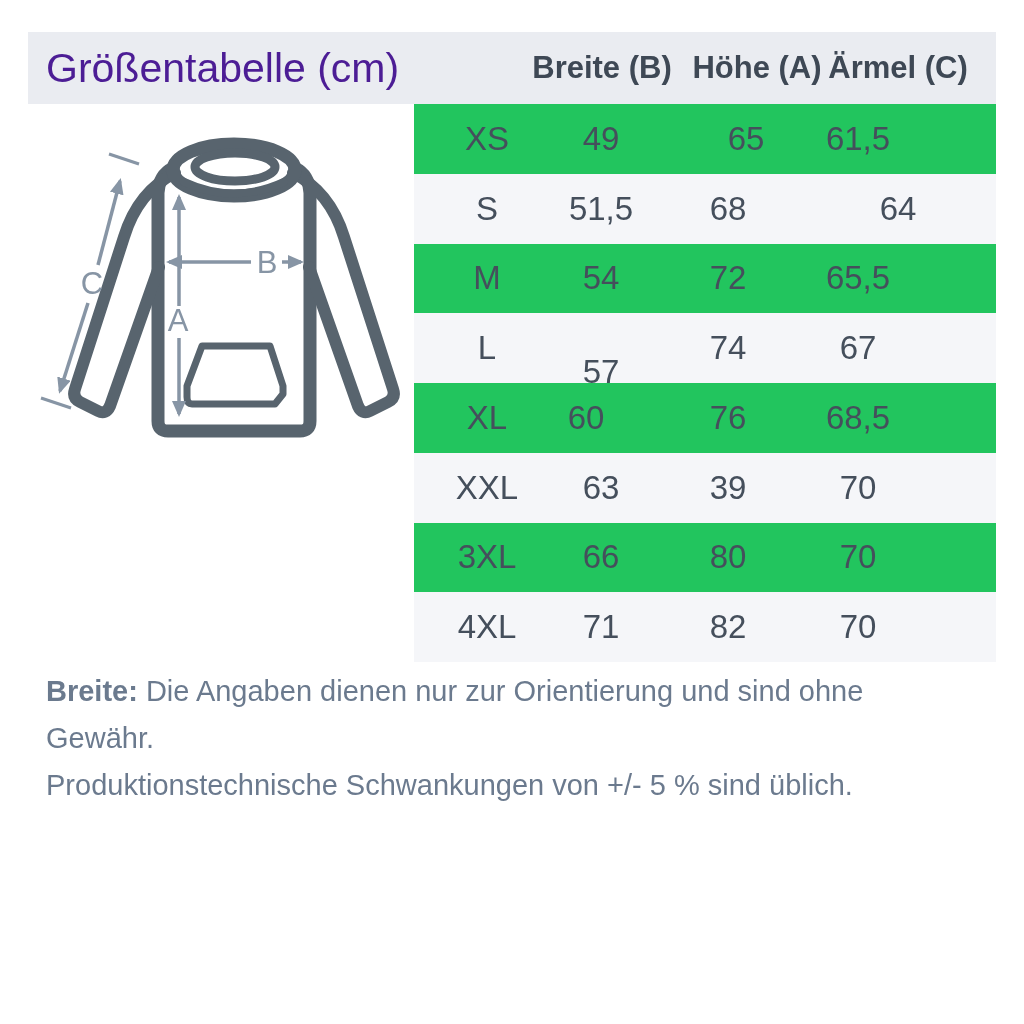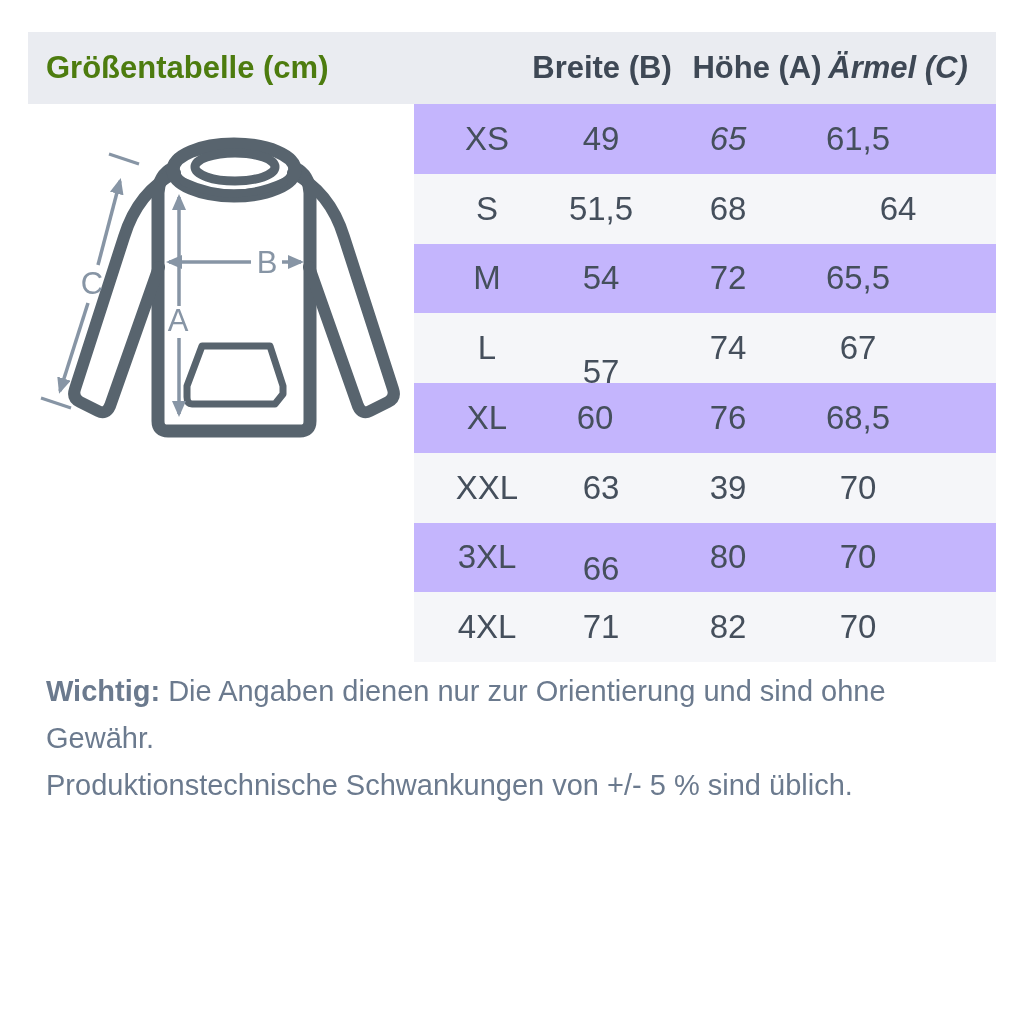--- a/index.html
+++ b/index.html
@@ -17,47 +17,47 @@
     top: 32px;
     width: 968px;
     height: 72px;
     background: #eaecf1;
   }
   .title {
     position: absolute;
     left: 18px;
     top: 50%;
     transform: translateY(-50%);
-    font-size: 31px;
-    font-weight: bold;
-    color: #4d7c0f;
+    font-size: 41px;
+    font-weight: normal;
+    color: #4c1d95;
     white-space: nowrap;
   }
   .col-head {
     position: absolute;
     top: 50%;
     transform: translate(-50%, -50%);
     font-size: 31px;
     font-weight: bold;
     color: #3e4855;
     white-space: nowrap;
   }
   #col-breite { left: 574px; }
   #col-hoehe  { left: 729px; }
-  #col-aermel { left: 870px; font-style: italic; }
+  #col-aermel { left: 870px; }
   .size-table {
     position: absolute;
     left: 414px;
     top: 104px;
     width: 582px;
   }
   .row {
     position: relative;
     height: 69.75px;
-    background: #c4b5fd;
+    background: #22c55e;
   }
   .row.alt { background: #f5f6f9; }
   .cell {
     position: absolute;
     top: 50%;
     transform: translate(-50%, -50%);
     font-size: 33px;
     color: #454f5c;
     white-space: nowrap;
   }
@@ -135,21 +135,21 @@
 
     <text class="measure-label" x="143" y="206" text-anchor="middle">A</text>
     <text class="measure-label" x="232" y="148" text-anchor="middle">B</text>
     <text class="measure-label" x="57" y="169" text-anchor="middle">C</text>
   </svg>
 
   <div class="size-table" id="rows">
       <div class="row">
         <span class="cell" style="left: 73px;">XS</span>
         <span class="cell" style="left: 187px; text-align: right;">49</span>
-        <span class="cell" style="left: 314px; font-style: italic;">65</span>
+        <span class="cell" style="left: 332px;">65</span>
         <span class="cell" style="left: 444px;">61,5</span>
       </div>
       <div class="row alt">
         <span class="cell" style="left: 73px;">S</span>
         <span class="cell" style="left: 187px;">51,5</span>
         <span class="cell" style="left: 314px;">68</span>
         <span class="cell" style="left: 444px; margin-left: 40px;">64</span>
       </div>
       <div class="row">
         <span class="cell" style="left: 73px;">M</span>
@@ -158,42 +158,42 @@
         <span class="cell" style="left: 444px;">65,5</span>
       </div>
       <div class="row alt">
         <span class="cell" style="left: 73px;">L</span>
         <span class="cell" style="left: 187px; margin-top: 24px;">57</span>
         <span class="cell" style="left: 314px;">74</span>
         <span class="cell" style="left: 444px;">67</span>
       </div>
       <div class="row">
         <span class="cell" style="left: 73px;">XL</span>
-        <span class="cell" style="left: 181px;">60</span>
+        <span class="cell" style="left: 172px;">60</span>
         <span class="cell" style="left: 314px;">76</span>
         <span class="cell" style="left: 444px;">68,5</span>
       </div>
       <div class="row alt">
         <span class="cell" style="left: 73px;">XXL</span>
         <span class="cell" style="left: 187px;">63</span>
         <span class="cell" style="left: 314px;">39</span>
         <span class="cell" style="left: 444px;">70</span>
       </div>
       <div class="row">
         <span class="cell" style="left: 73px;">3XL</span>
-        <span class="cell" style="left: 187px; margin-top: 12px;">66</span>
+        <span class="cell" style="left: 187px;">66</span>
         <span class="cell" style="left: 314px;">80</span>
         <span class="cell" style="left: 444px;">70</span>
       </div>
       <div class="row alt">
         <span class="cell" style="left: 73px;">4XL</span>
         <span class="cell" style="left: 187px;">71</span>
         <span class="cell" style="left: 314px;">82</span>
         <span class="cell" style="left: 444px;">70</span>
       </div>
     </div>
 
   <div class="note">
-    <div><span class="bold">Wichtig:</span> <span>Die Angaben dienen nur zur Orientierung und sind ohne Gewähr.</span></div>
+    <div><span class="bold">Breite:</span> <span>Die Angaben dienen nur zur Orientierung und sind ohne Gewähr.</span></div>
     <div>Produktionstechnische Schwankungen von +/- 5 % sind üblich.</div>
   </div>
 
 </div>
 
 </body></html>

